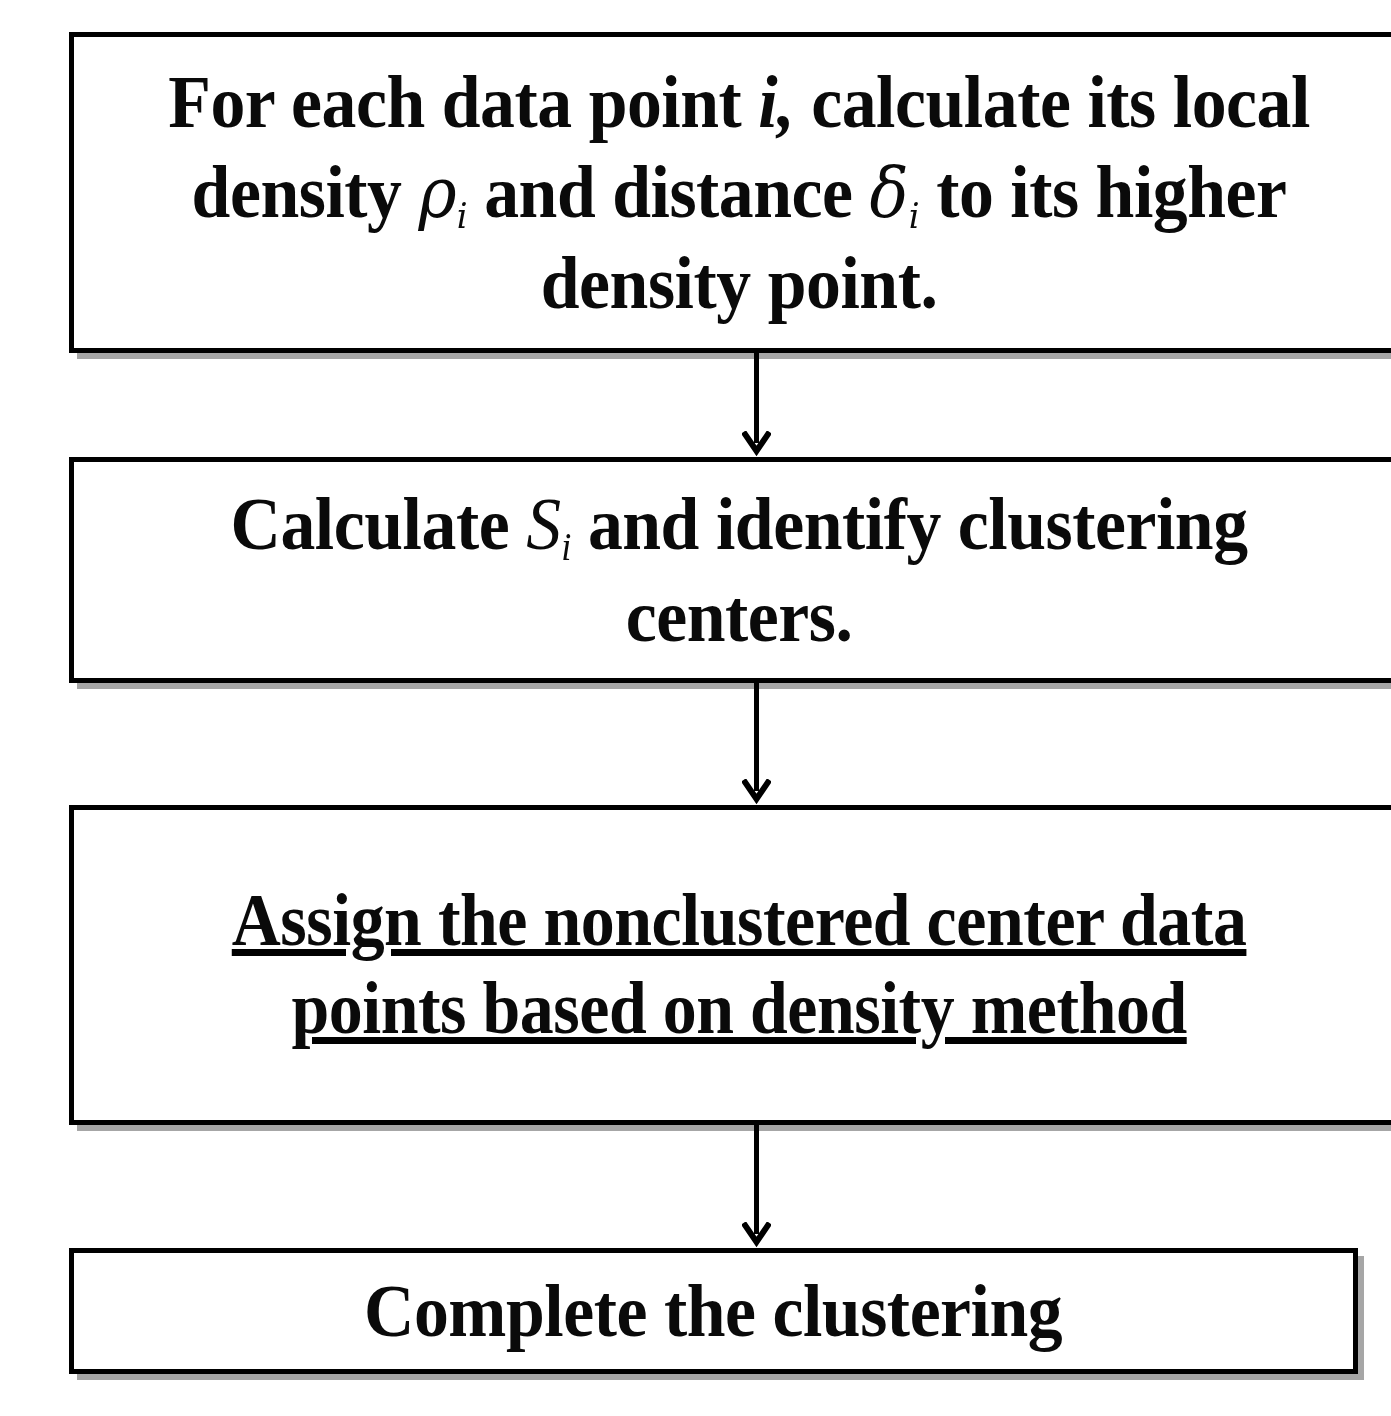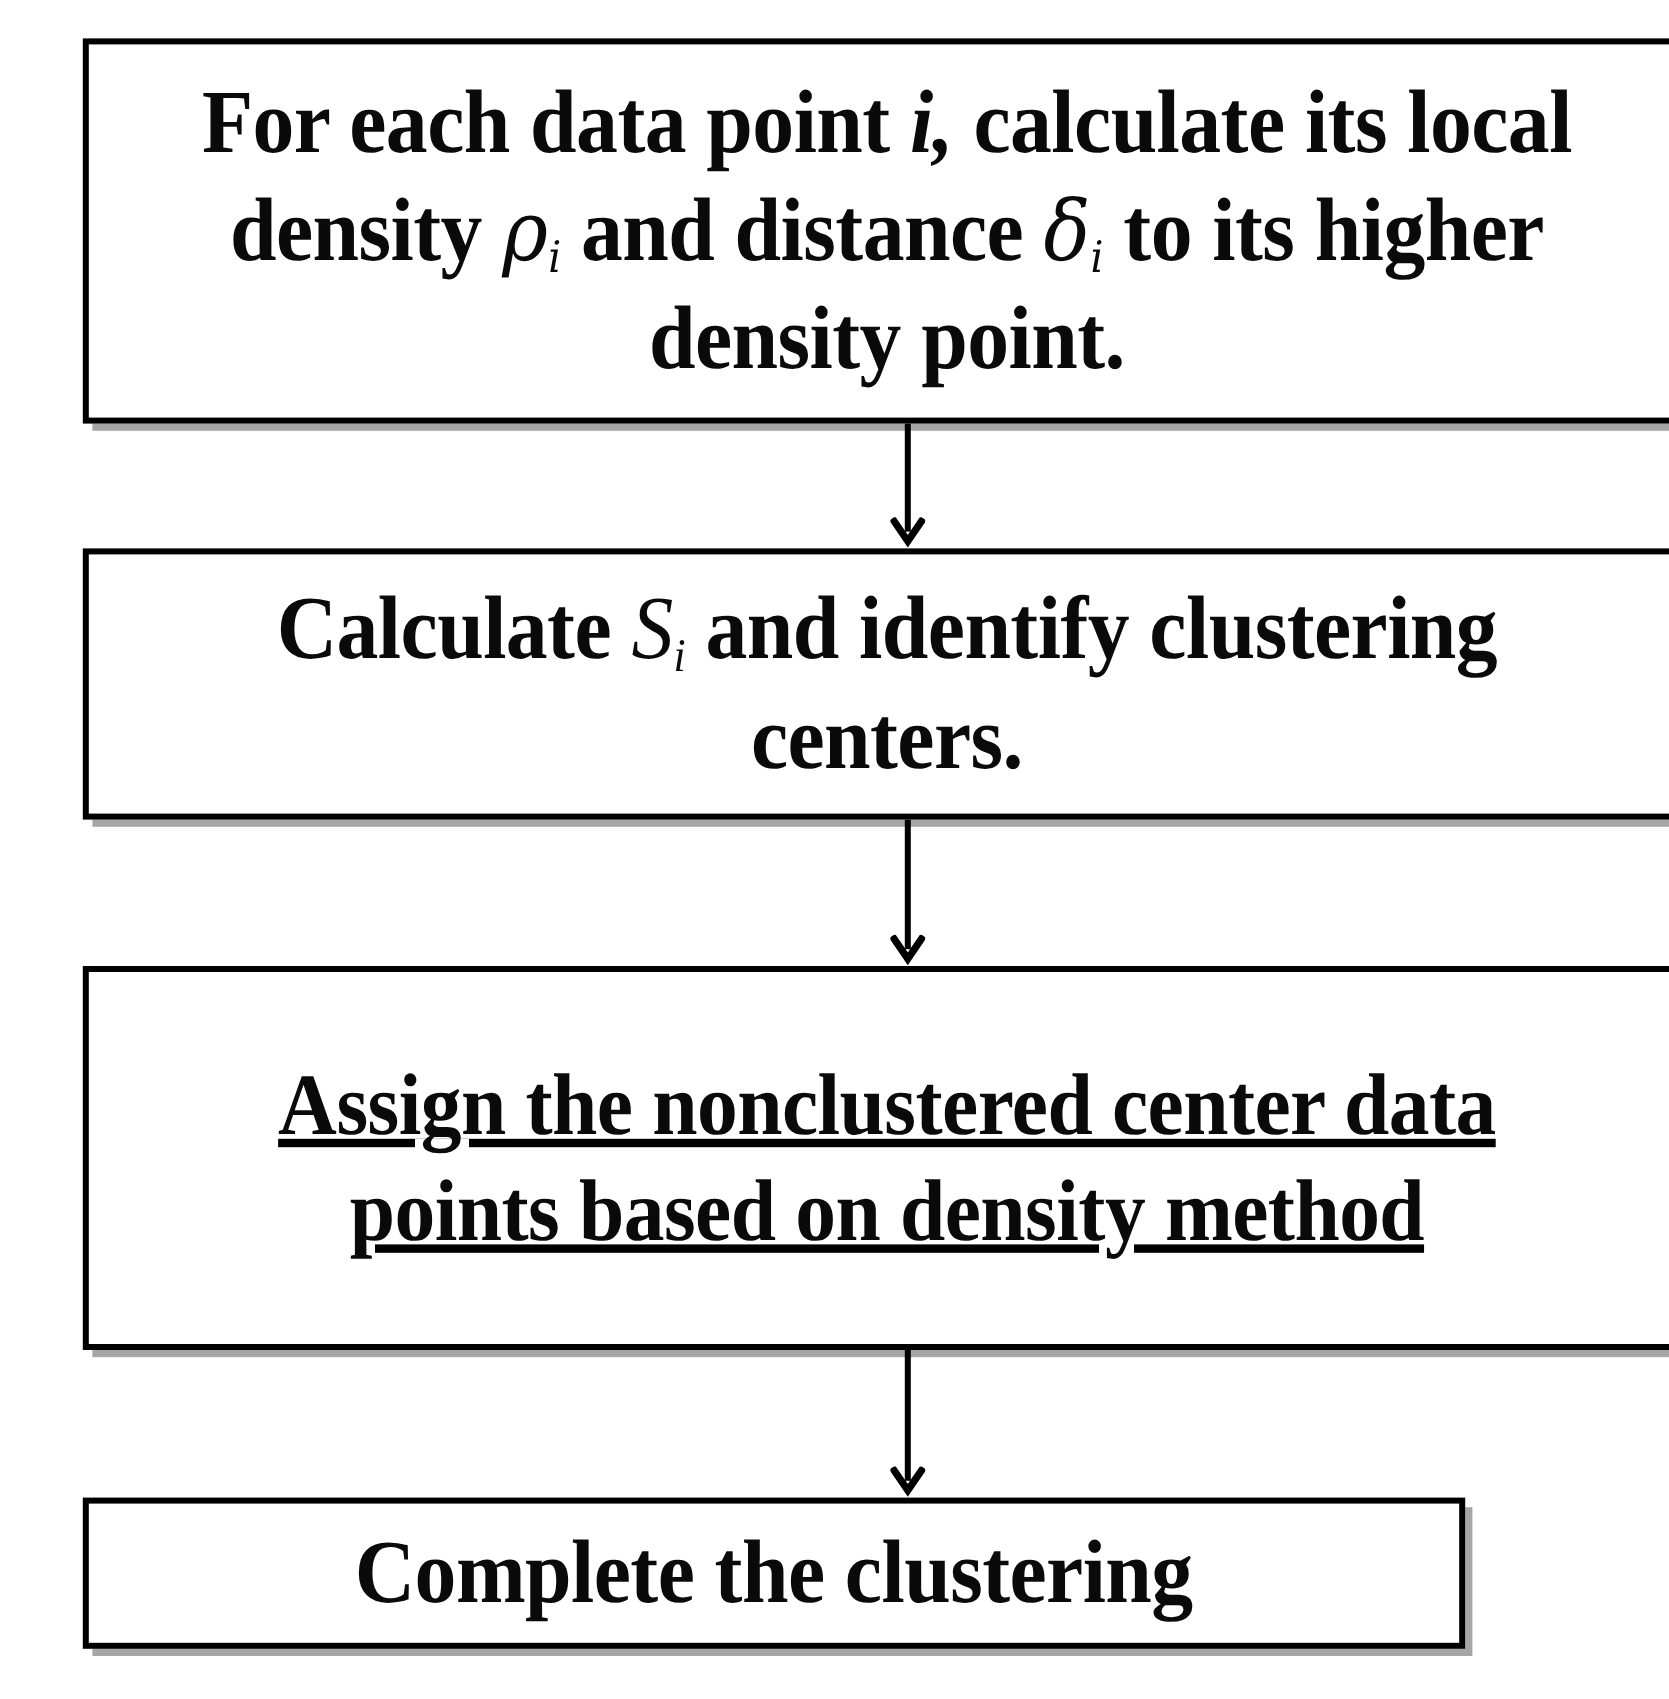--- a/index.html
+++ b/index.html
@@ -147,17 +147,17 @@
 
   <div class="arrow" id="arrow-3">
     <div class="shaft"></div>
     <div class="head">
       <svg width="29" height="26" viewBox="0 0 29 26">
         <path d="M1.5 1 L14.5 20 L27.5 1" fill="none" stroke="#000" stroke-width="6" stroke-linecap="butt" stroke-linejoin="miter"></path>
       </svg>
     </div>
   </div>
 
-  <div class="flow-box" id="box-4" style="left:25px; top:1248px; width:1152px; height:126px;">
+  <div class="flow-box" id="box-4" style="left:25px; top:1248px; width:1289px; height:126px;">
     <div class="box-text">Complete the clustering</div>
   </div>
 
 </div>
 
 </body></html>

